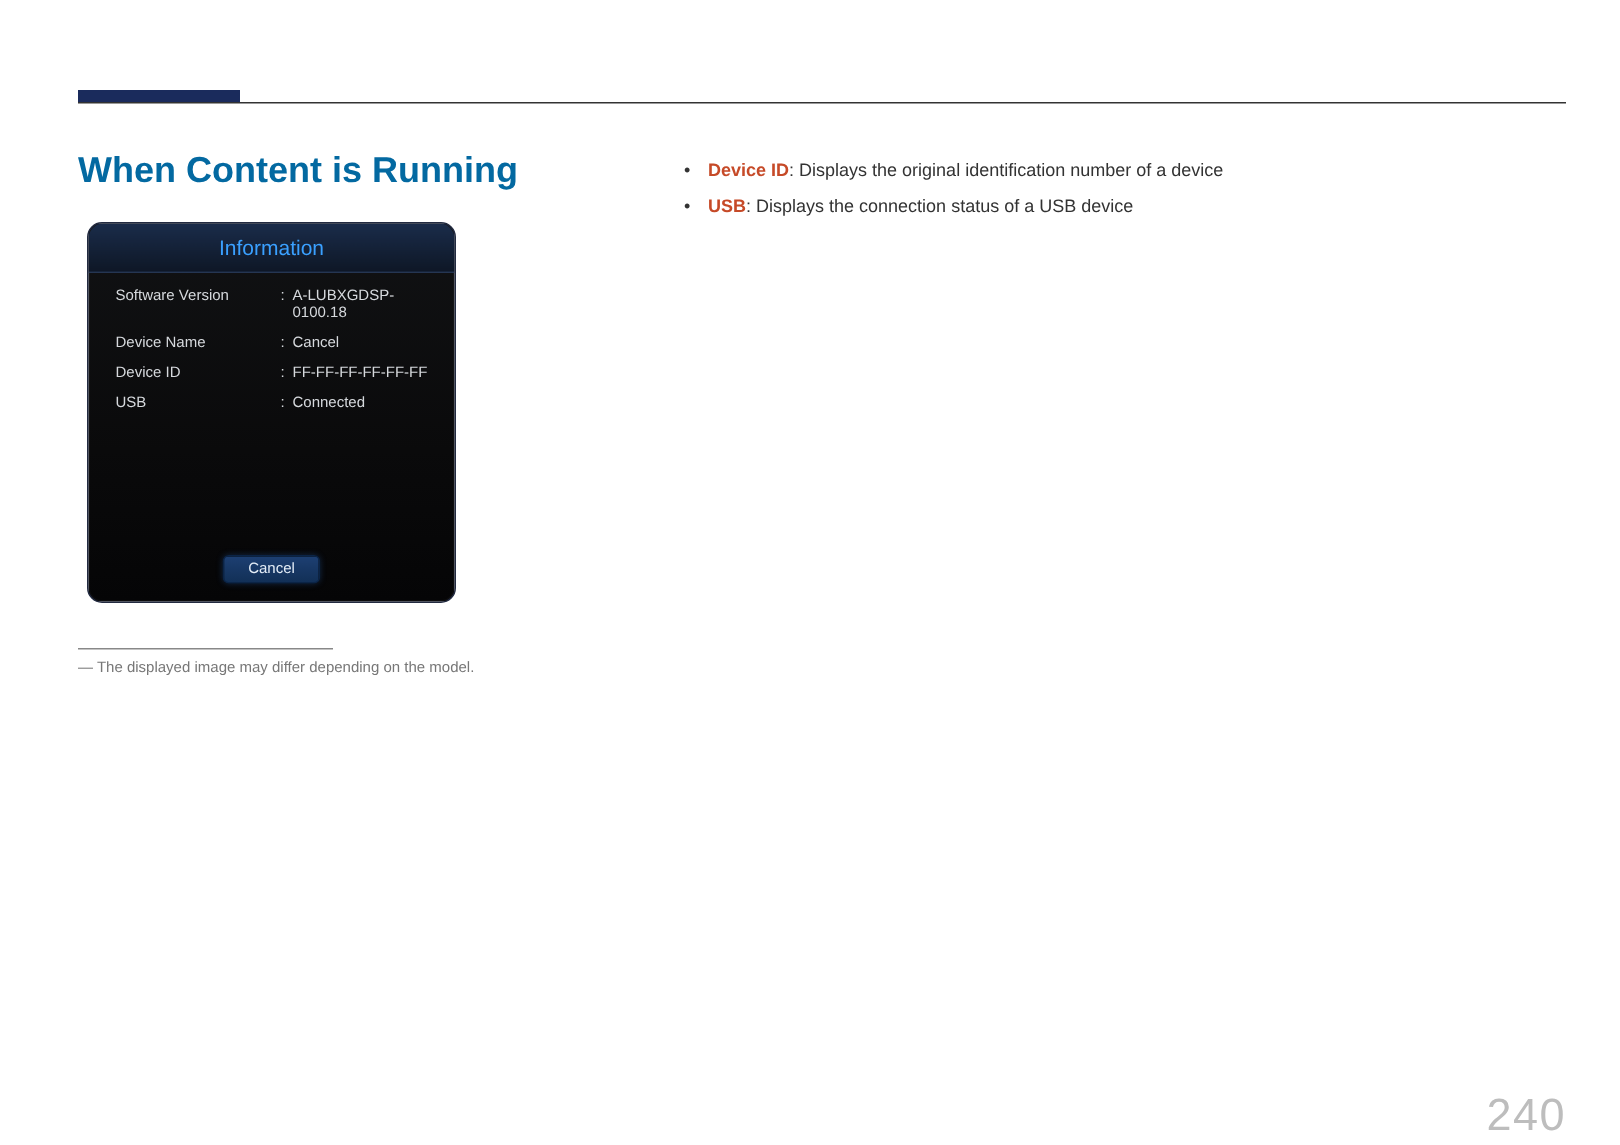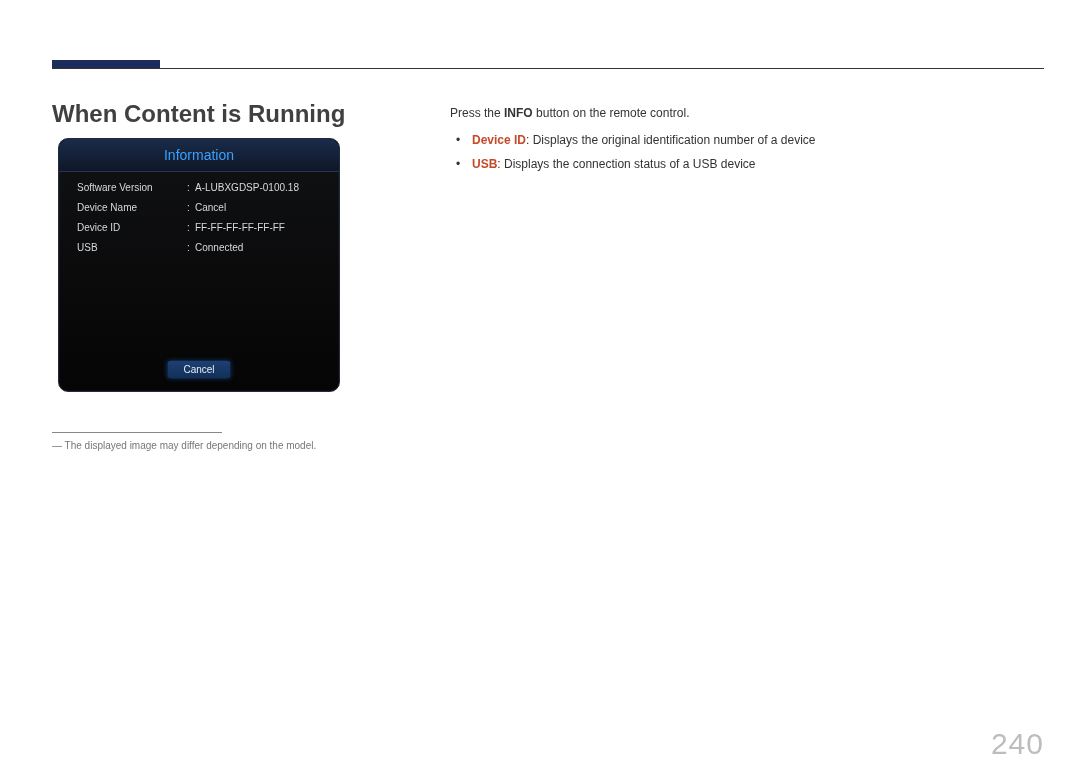--- a/index.html
+++ b/index.html
@@ -25,27 +25,27 @@
       width: 108px;
       height: 8px;
       background: #1a2b5c;
     }
     .heading {
       position: absolute;
       left: 52px;
       top: 100px;
       font-size: 24px;
       font-weight: 700;
-      color: #404040;
+      color: #0369a1;
     }
     .dialog {
       position: absolute;
       left: 58px;
-      top: 138px;
-      width: 282px;
+      top: 148px;
+      width: 246px;
       height: 254px;
       background: linear-gradient(180deg, #111214 0%, #0a0a0b 60%, #050506 100%);
       border-radius: 10px;
       border: 1px solid #222a40;
       box-shadow: 0 0 0 1px rgba(255,255,255,0.03) inset;
       color: #e8e8e8;
     }
     .dialog-title {
       text-align: center;
       color: #3aa0ff;
@@ -177,23 +177,20 @@
       <div class="info-value">Connected</div>
     </div>
   </div>
   <button class="dialog-cancel">Cancel</button>
 </div>
 
 <div class="footnote-rule"></div>
 <div class="footnote">― The displayed image may differ depending on the model.</div>
 
 <div class="right-col">
-  <div class="instr">
-    <span>Press the </span><span class="bold">INFO</span><span> button on the remote control.</span>
-  </div>
   <ul class="bullet-list">
     <li>
       <span class="term">Device ID</span><span>: Displays the original identification number of a device</span>
     </li>
     <li>
       <span class="term">USB</span><span>: Displays the connection status of a USB device</span>
     </li>
   </ul>
 </div>
 

